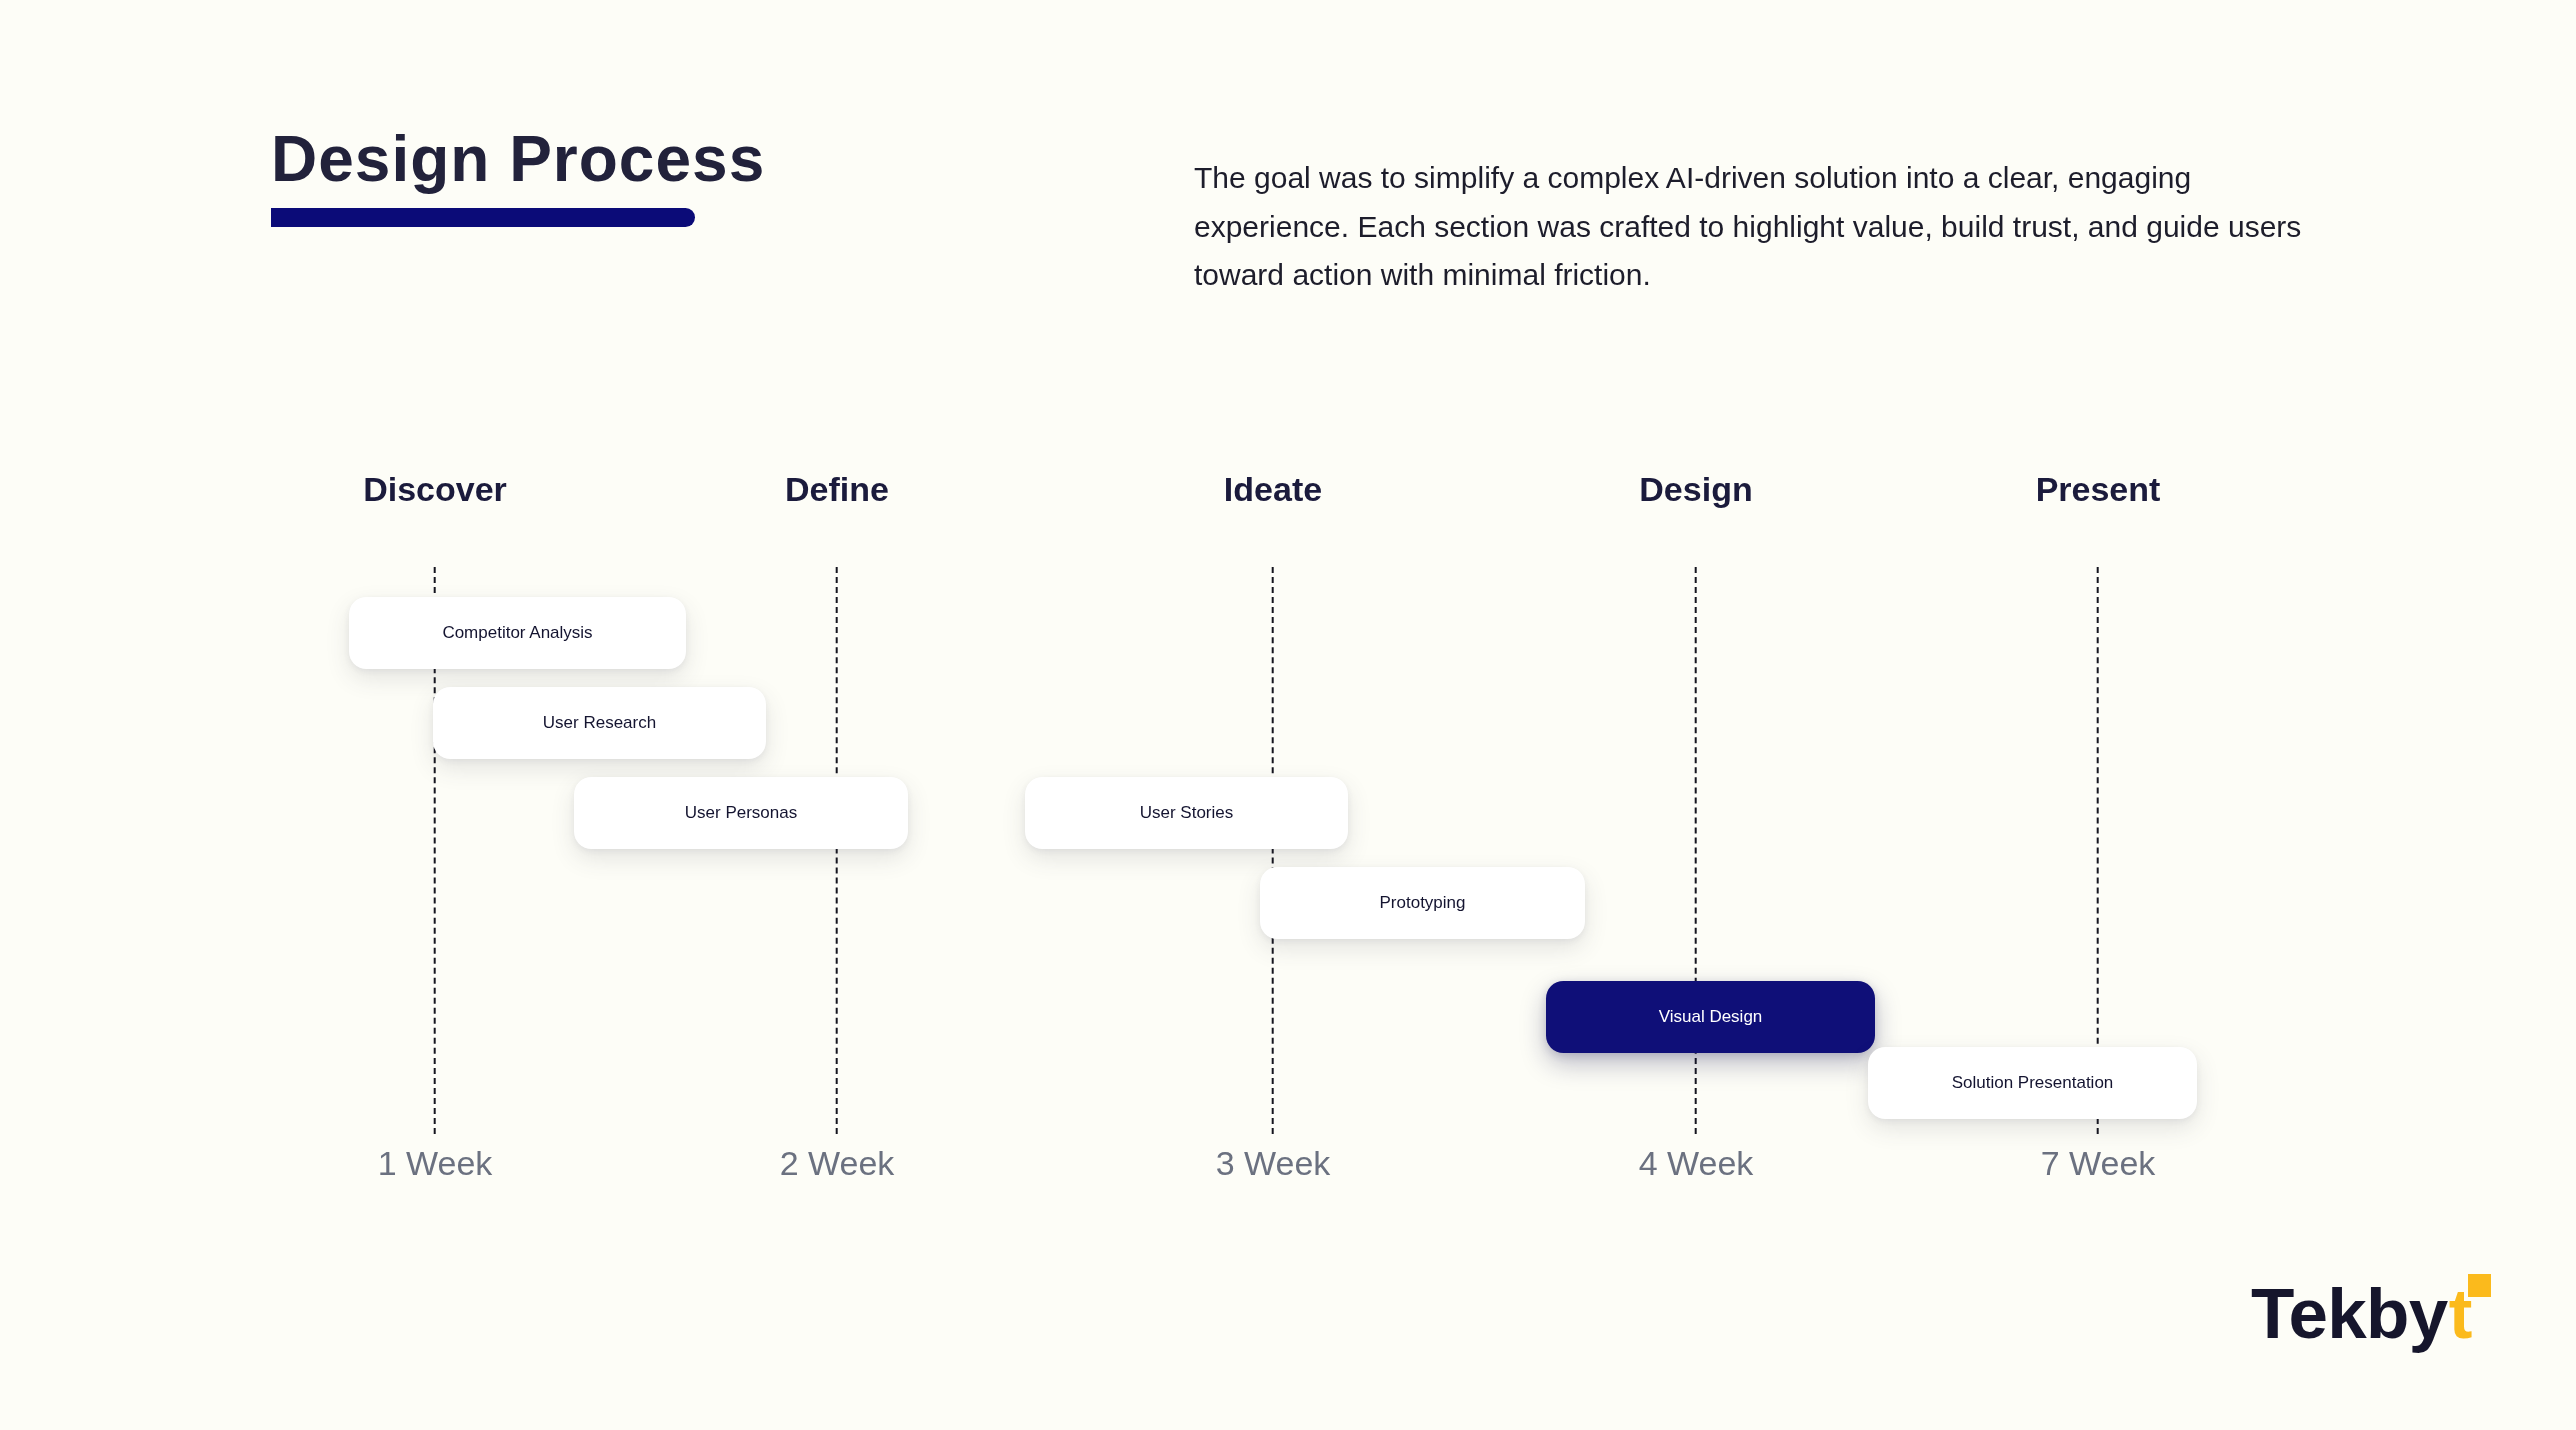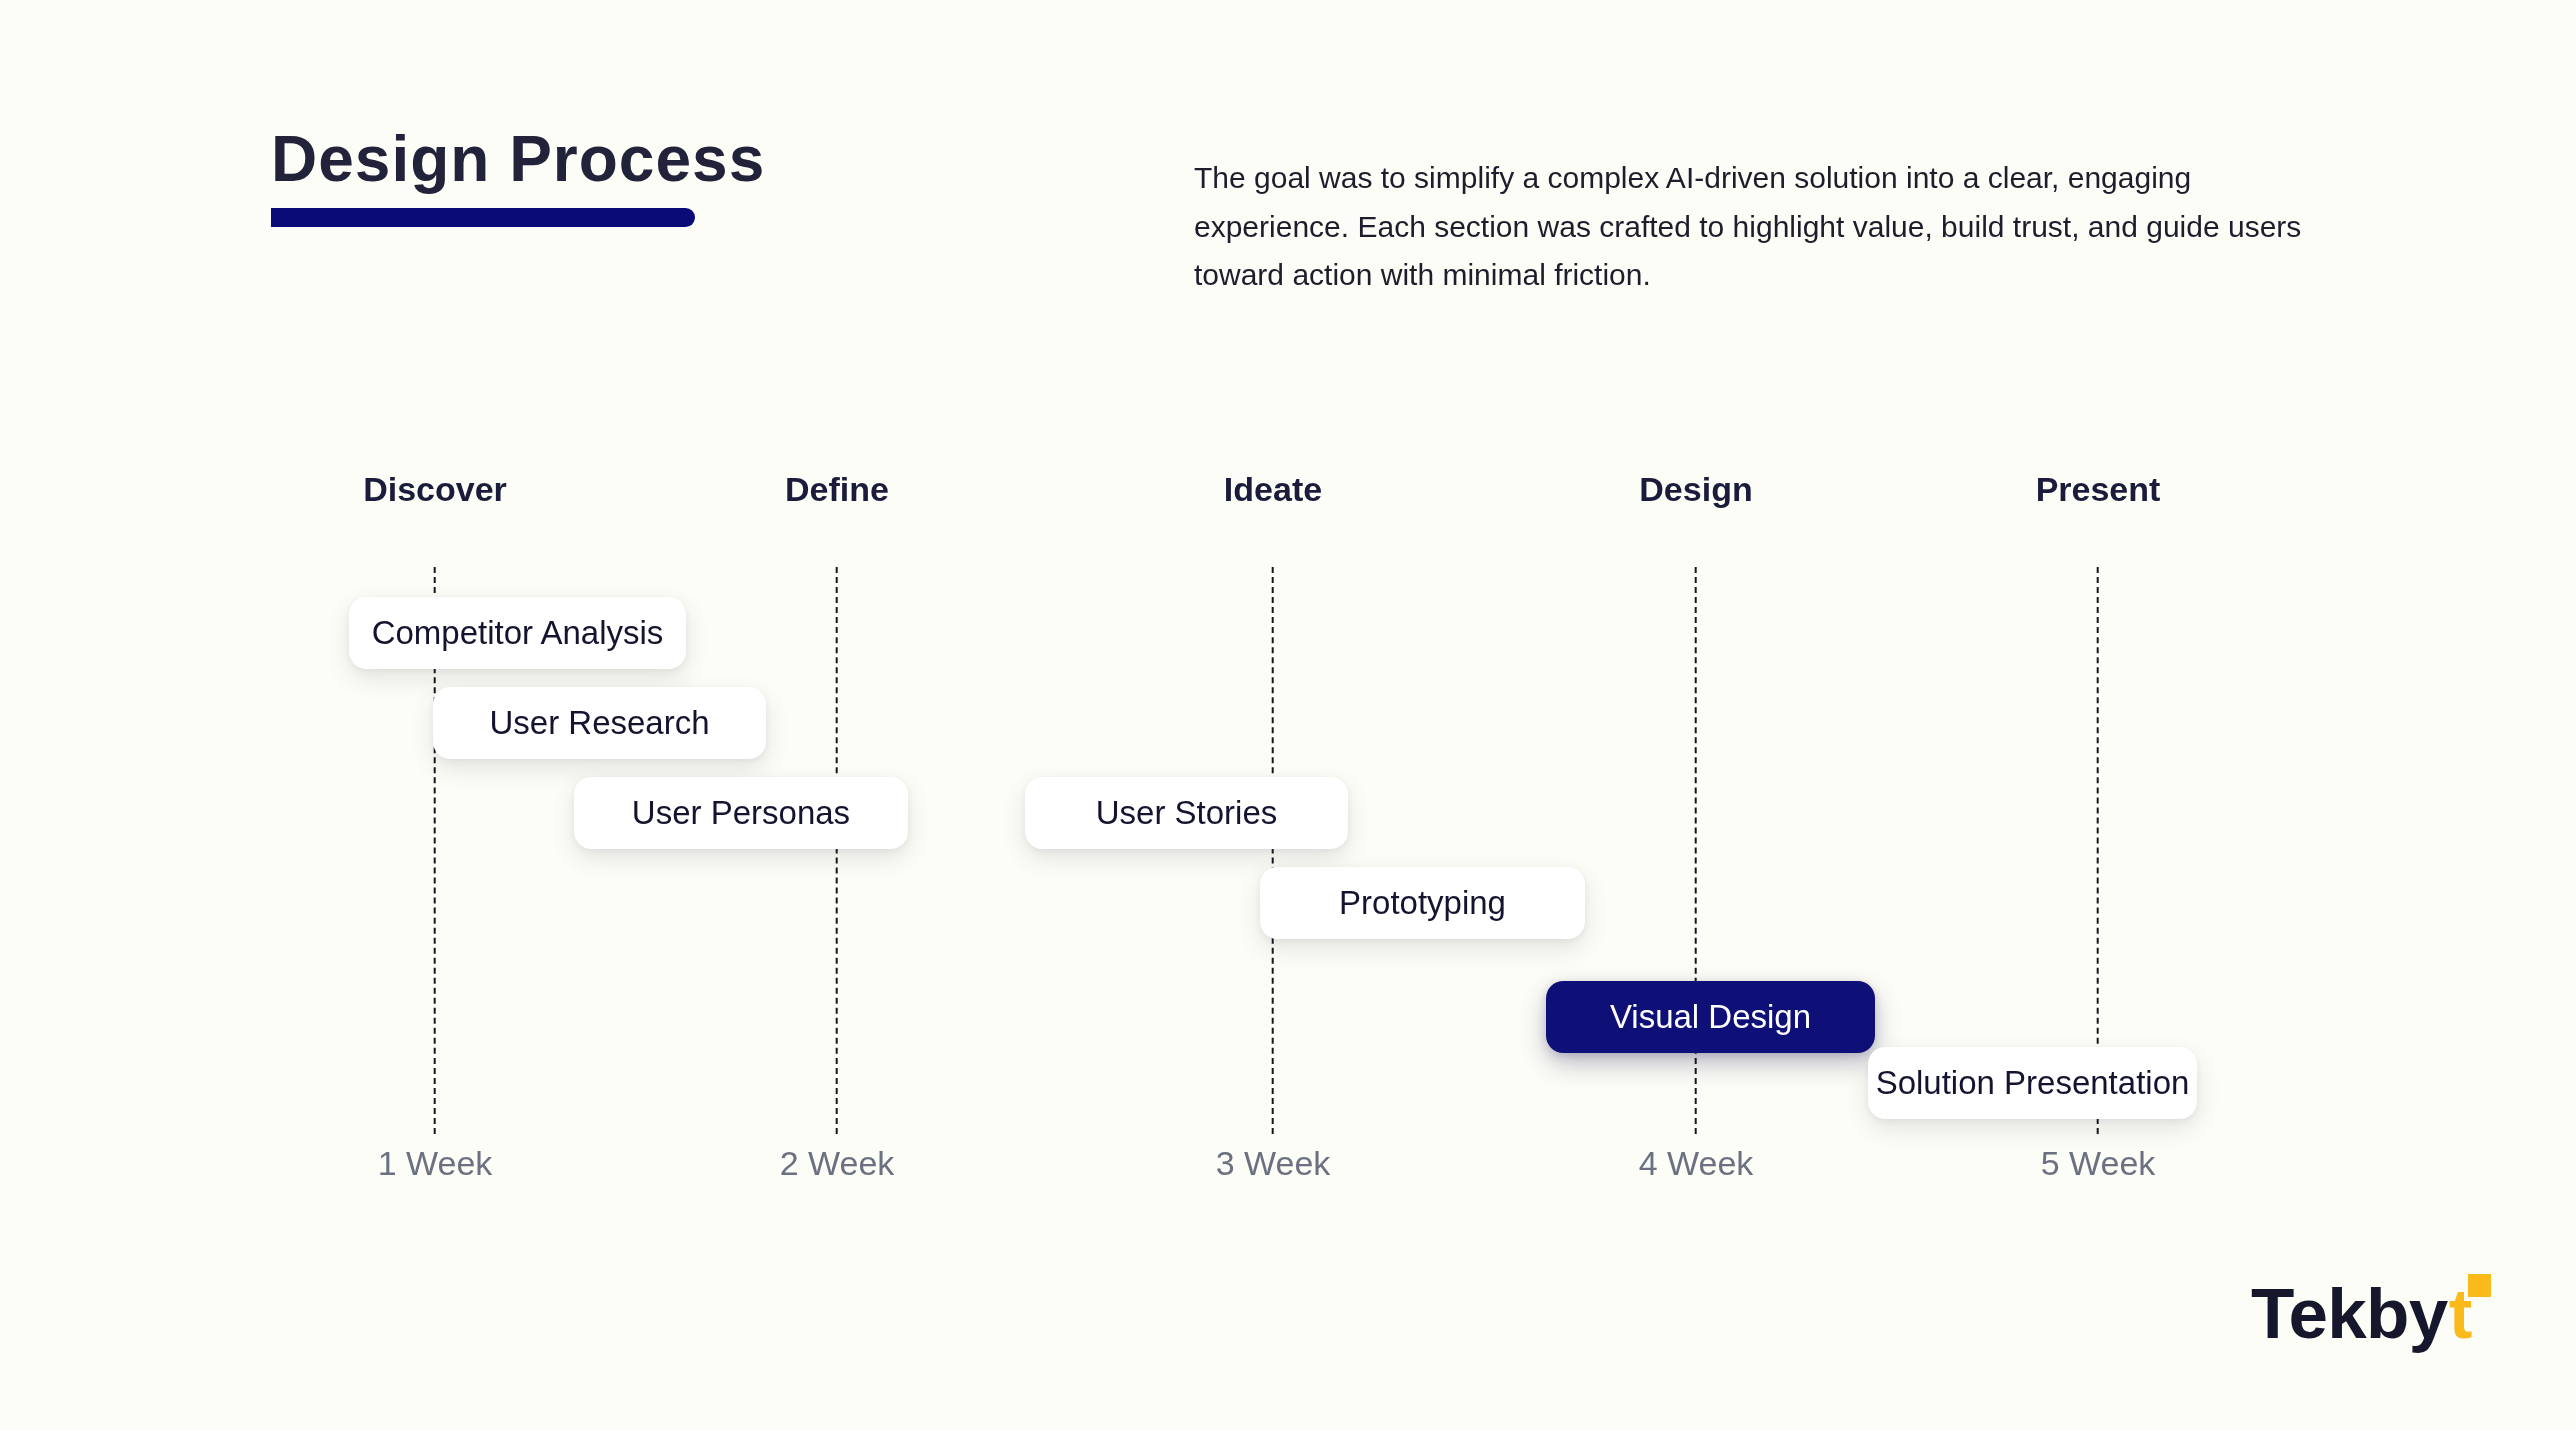--- a/index.html
+++ b/index.html
@@ -96,21 +96,21 @@
   .task-pill {
     position: absolute;
     height: 72px;
     box-sizing: border-box;
     display: flex;
     align-items: center;
     justify-content: center;
     border-radius: 17.4px;
     background: #FFFFFF;
     color: #141430;
-    font-size: 33px;
+    font-size: 17px;
     font-weight: 400;
     white-space: nowrap;
     box-shadow: 0 9.4px 23px rgba(60, 60, 80, 0.13),
                 0 2px 6.7px rgba(60, 60, 80, 0.07);
   }
   .task-pill.highlight {
     background: #0F0F78;
     color: #FFFFFF;
     box-shadow: 0 10.7px 25.5px rgba(20, 20, 80, 0.28),
                 0 2.7px 8px rgba(20, 20, 80, 0.14);
@@ -189,21 +189,21 @@
       <div class="task-pill" style="left: 1025px; top: 361px; width: 323px;">User Stories</div>
       <div class="task-pill" style="left: 1260px; top: 451px; width: 325px;">Prototyping</div>
       <div class="task-pill highlight" style="left: 1546px; top: 541px; width: 329px;">Visual Design</div>
       <div class="task-pill" style="left: 1868px; top: 631px; width: 329px;">Solution Presentation</div>
     </div>
   <div id="week-labels">
       <div class="week-label" style="left: 435px;">1 Week</div>
       <div class="week-label" style="left: 837px;">2 Week</div>
       <div class="week-label" style="left: 1273px;">3 Week</div>
       <div class="week-label" style="left: 1696px;">4 Week</div>
-      <div class="week-label" style="left: 2098px;">5 Week</div>
+      <div class="week-label" style="left: 2098px;">7 Week</div>
     </div>
 </div>
 
 <div id="brand-logo">
   <span id="logo-wordmark">Tekby</span>
   <span id="logo-mark">
     <span id="logo-mark-letter">t</span>
     <span id="logo-mark-square"></span>
   </span>
 </div>

